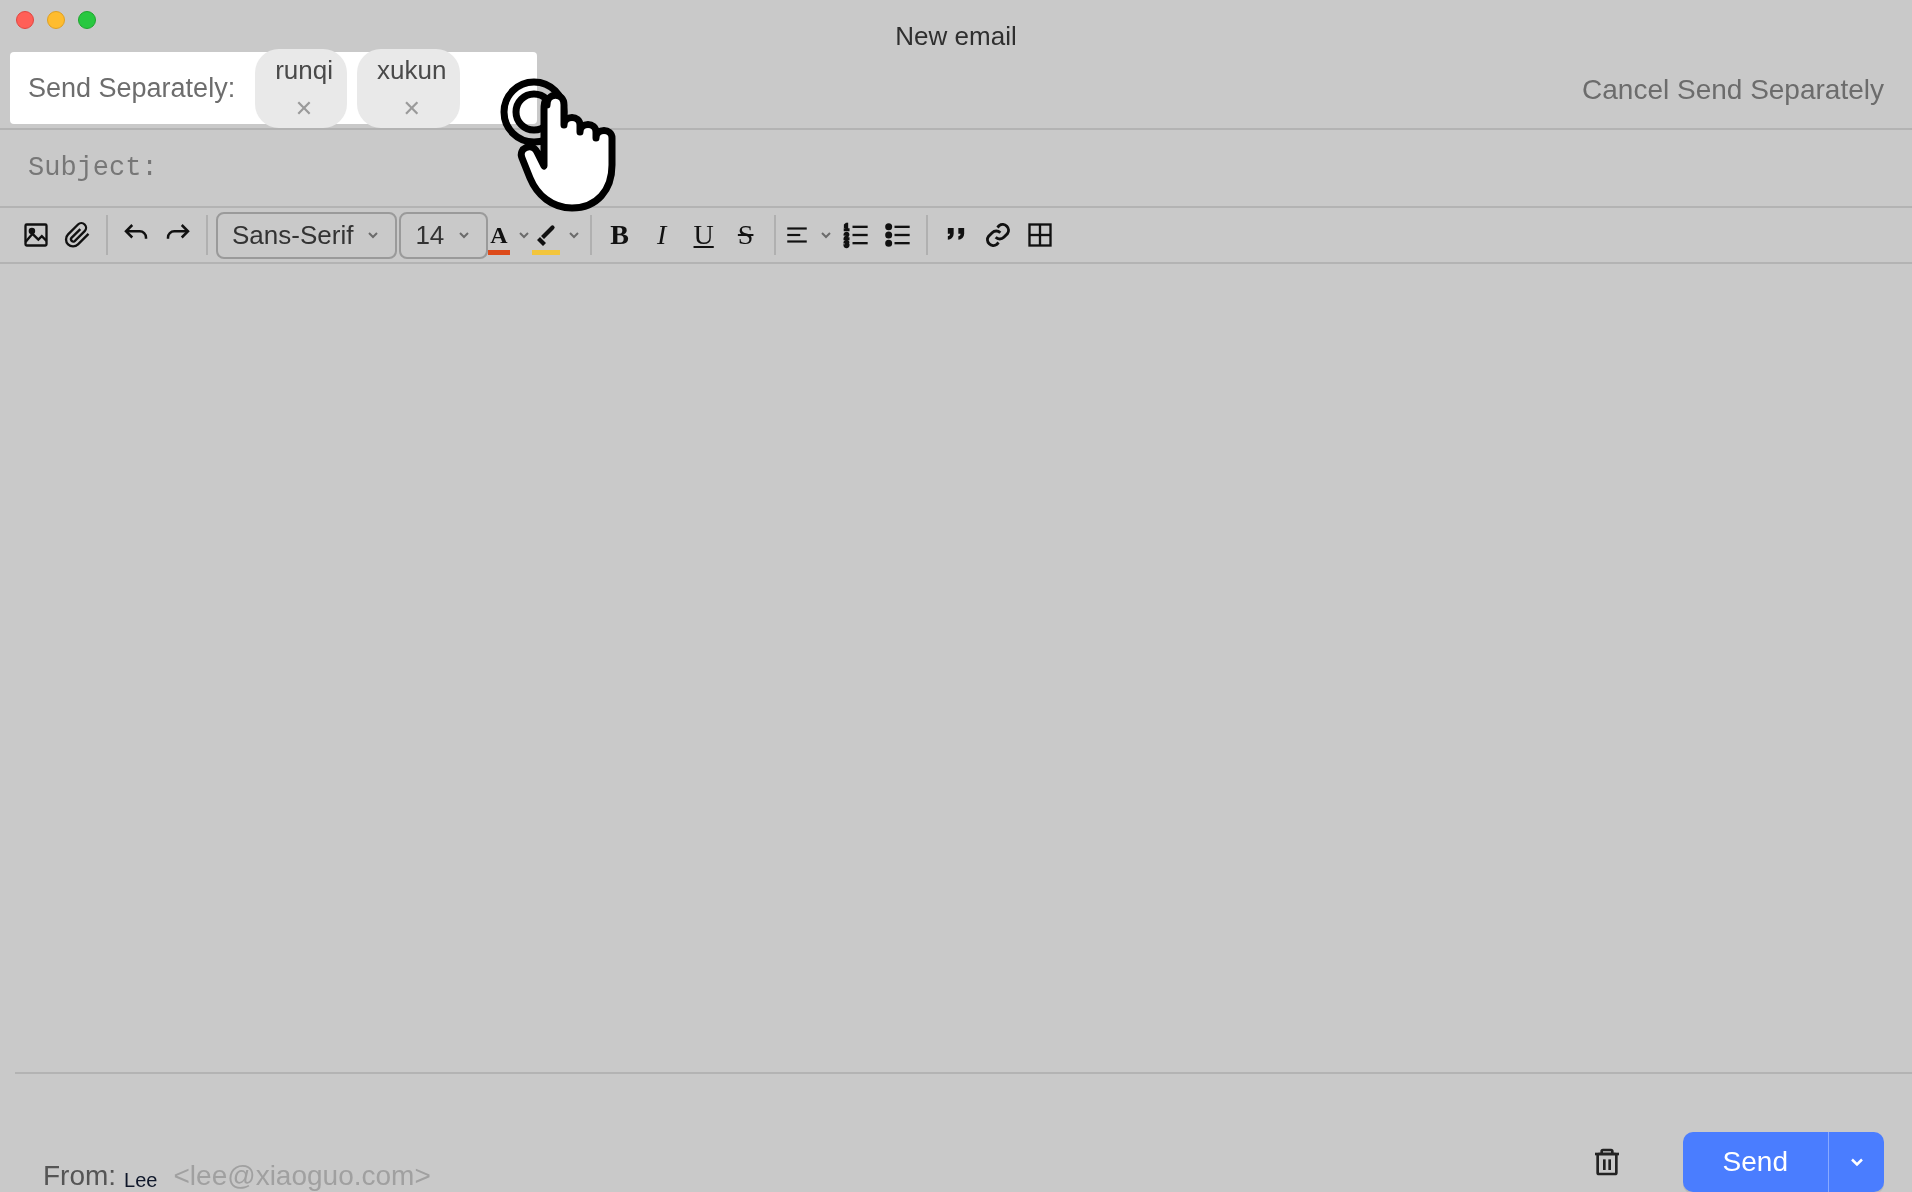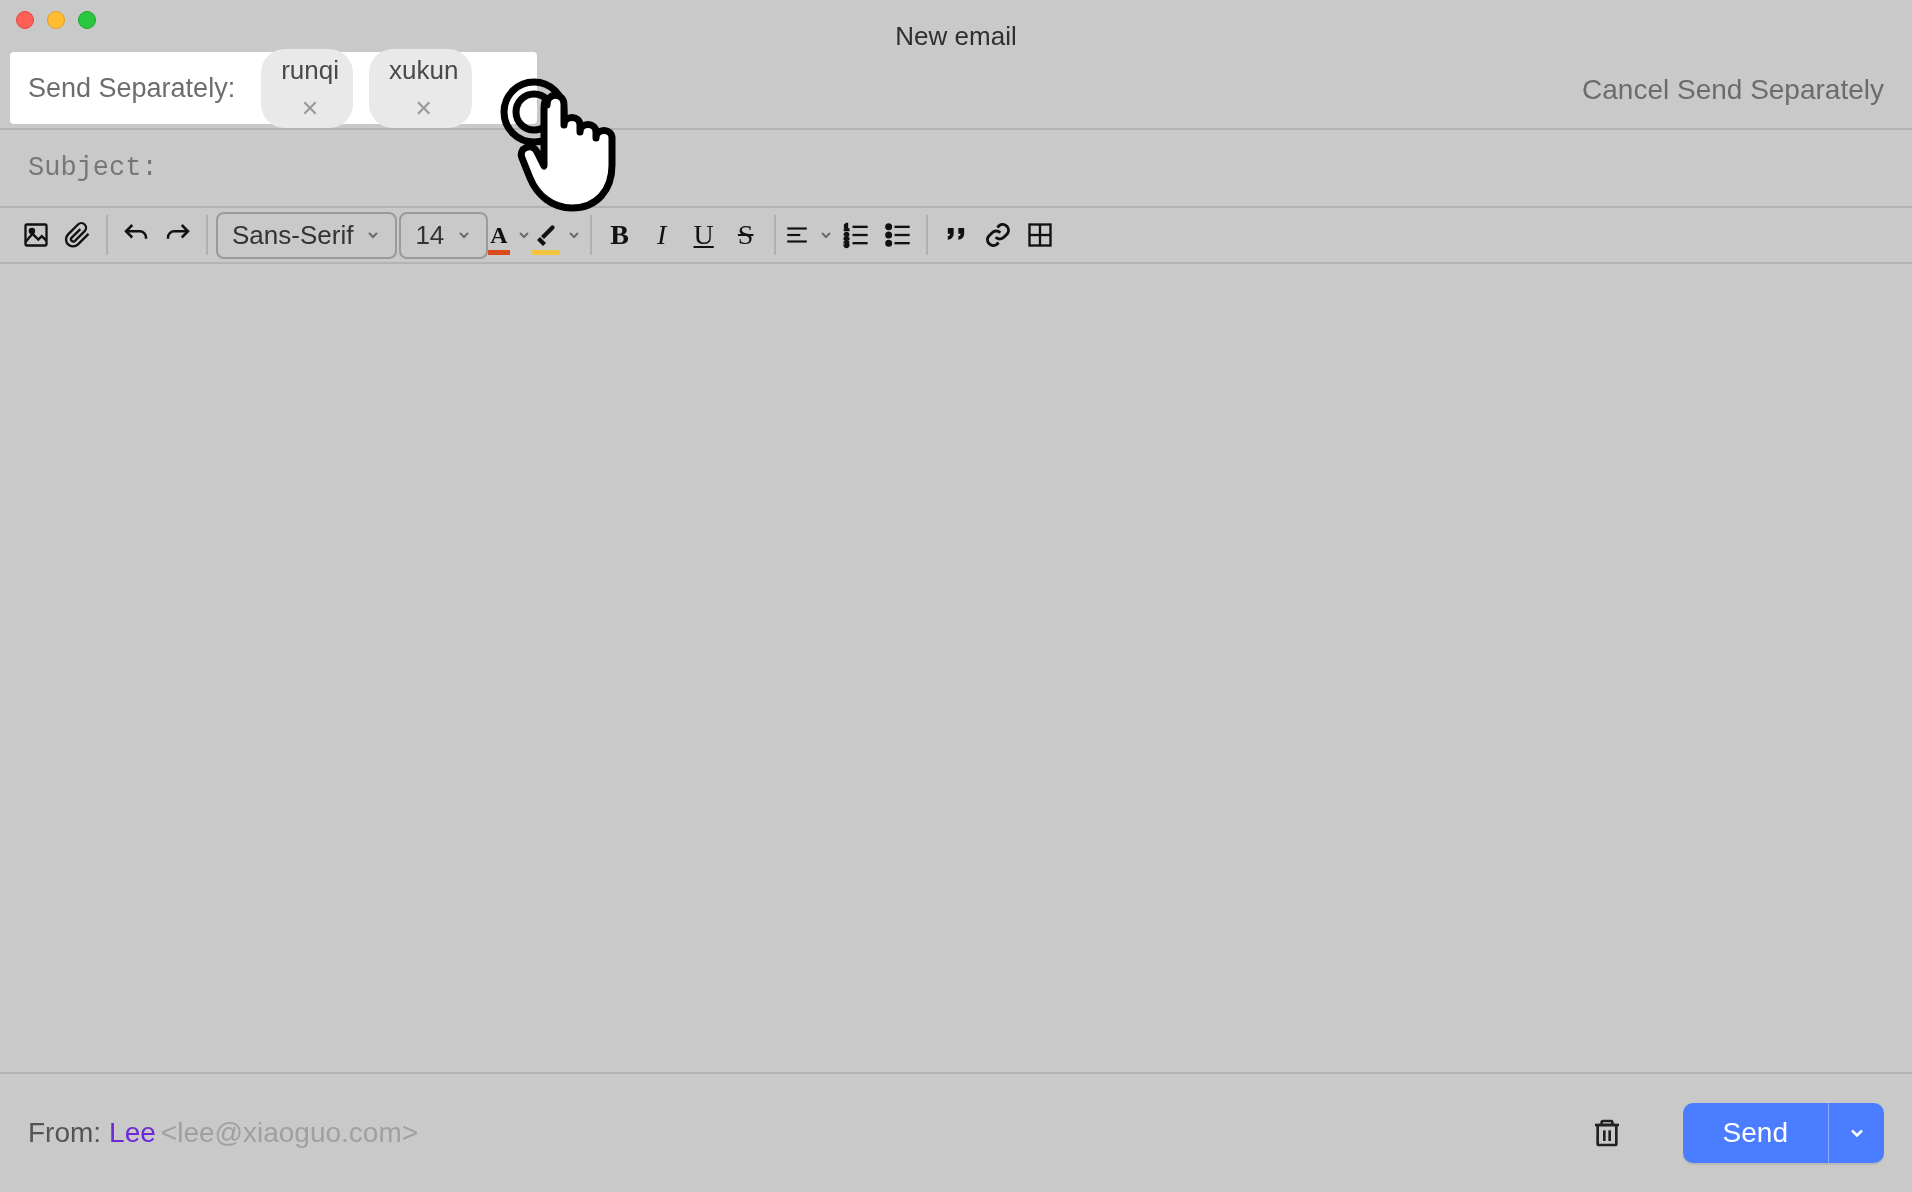--- a/index.html
+++ b/index.html
@@ -49,21 +49,21 @@
   .send-sep-label { color: #6d6d6d; margin-right: 10px; }
   .highlight-box {
     position: absolute;
     left: 10px; top: 0px;
     width: 527px; height: 72px;
     background: #ffffff;
     border-radius: 4px;
     display: flex;
     align-items: center;
     padding-left: 18px;
-    gap: 16px;
+    gap: 10px;
   }
   .chip {
     display: inline-flex;
     align-items: center;
     gap: 10px;
     background: #e9e9e9;
     color: #4a4a4a;
     font-size: 26px;
     padding: 6px 14px 6px 20px;
     border-radius: 24px;
@@ -143,29 +143,29 @@
   svg { display: block; }
 
   
   .body-area {
     height: 860px;
   }
 
   
   .bottom {
     position: absolute;
-    left: 0; right: 0; bottom: 0;
+    left: 15px; right: 0; bottom: 0;
     height: 120px;
     border-top: 2px solid #b3b3b3;
     display: flex;
-    align-items: center;
+    align-items: flex-end;
     padding: 0 28px;
   }
   .from-label { font-size: 28px; color: #555; margin-right: 8px; }
-  .from-name  { font-size: 28px; color: #6d28d9; margin-right: 5px; }
+  .from-name  { font-size: 20px; color: #0f172a; margin-right: 16px; }
   .from-email { font-size: 28px; color: #a0a0a0; }
   .bottom-right { margin-left: auto; display: flex; align-items: center; gap: 60px; }
   .trash { cursor: pointer; }
   .send-btn-group {
     display: flex;
     background: #4a7dff;
     border-radius: 10px;
     overflow: hidden;
     box-shadow: 0 2px 0 rgba(0,0,0,0.08);
   }

